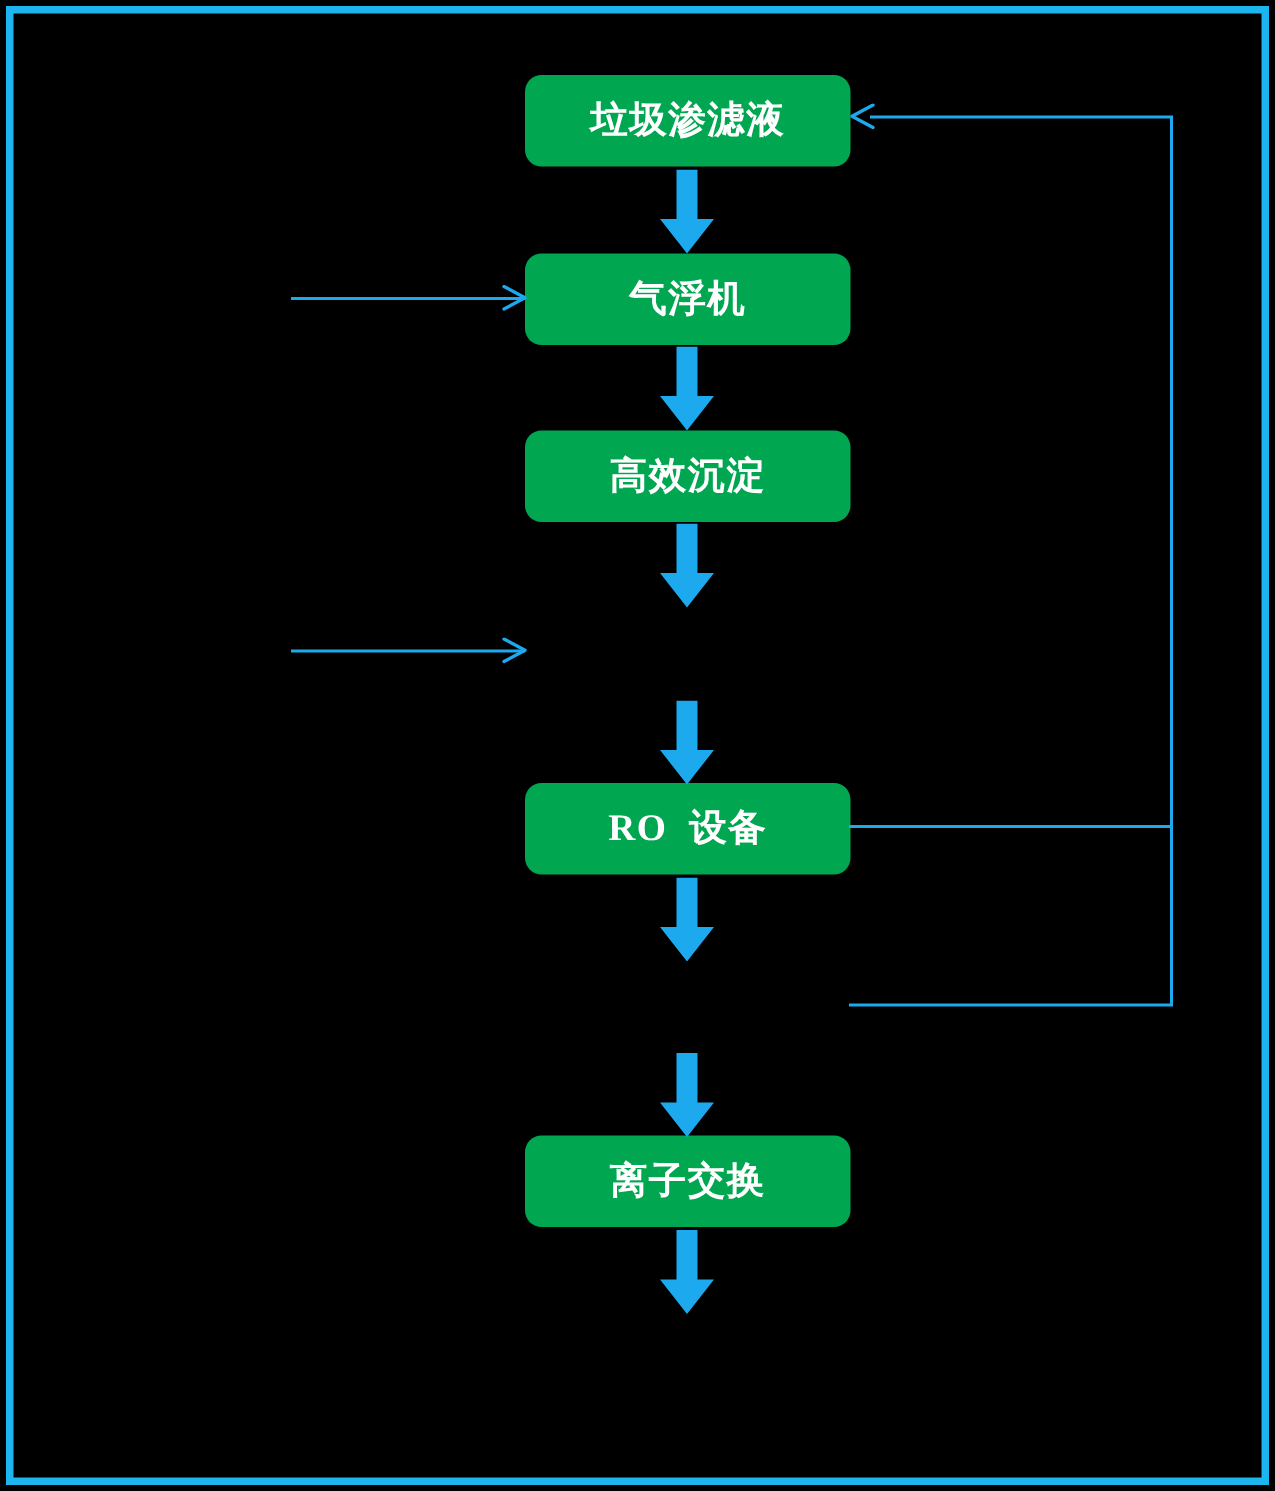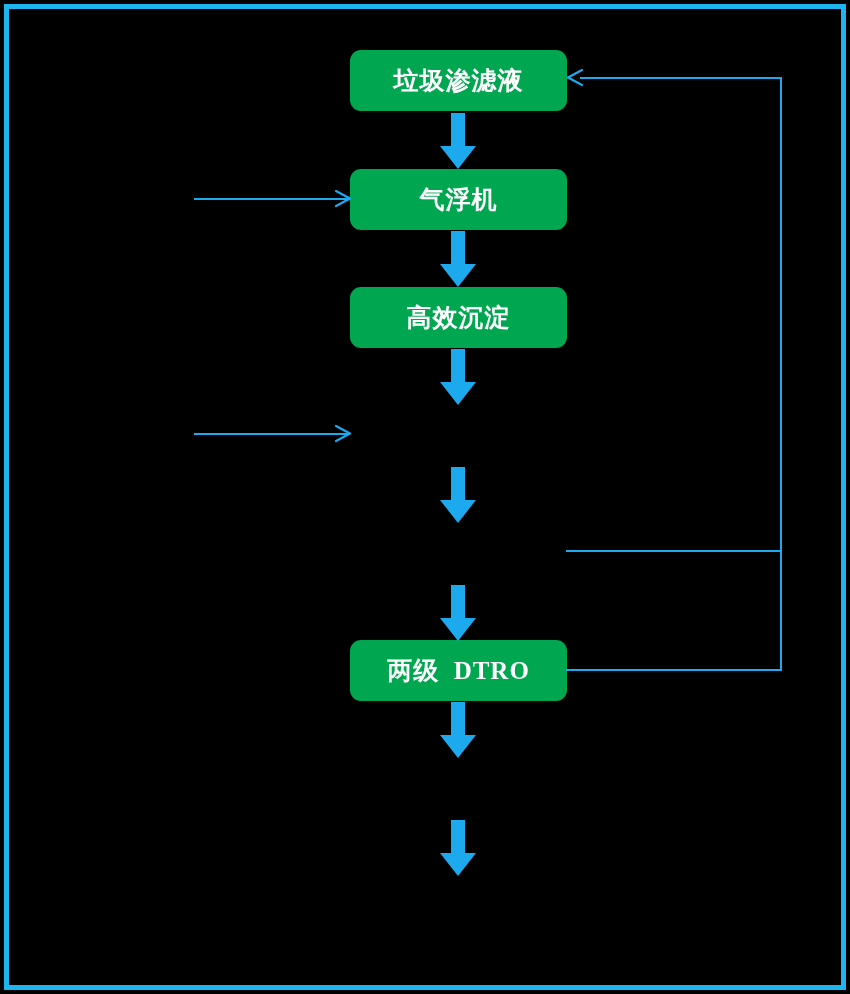--- a/index.html
+++ b/index.html
@@ -44,22 +44,25 @@
 
   <div class="node" style="top:50px">
     <span class="lbl">垃圾渗滤液</span>
   </div>
   <div class="node" style="top:169px">
     <span class="lbl">气浮机</span>
   </div>
   <div class="node" style="top:287px">
     <span class="lbl">高效沉淀</span>
   </div>
-  <div class="node" style="top:640px">
-    <span class="lbl">两级  DTRO</span>
+  <div class="node" style="top:522px">
+    <span class="lbl">RO  设备</span>
+  </div>
+  <div class="node" style="top:757px">
+    <span class="lbl">离子交换</span>
   </div>
 
   <div class="barrow" style="left:440px;top:113px">
     <svg width="36" height="56" viewBox="0 0 36 56">
         <polygon points="11,0 25,0 25,33 36,33 18,56 0,33 11,33" fill="#1CA9EE"></polygon>
       </svg>
   </div>
   <div class="barrow" style="left:440px;top:231px">
     <svg width="36" height="56" viewBox="0 0 36 56">
         <polygon points="11,0 25,0 25,33 36,33 18,56 0,33 11,33" fill="#1CA9EE"></polygon>

